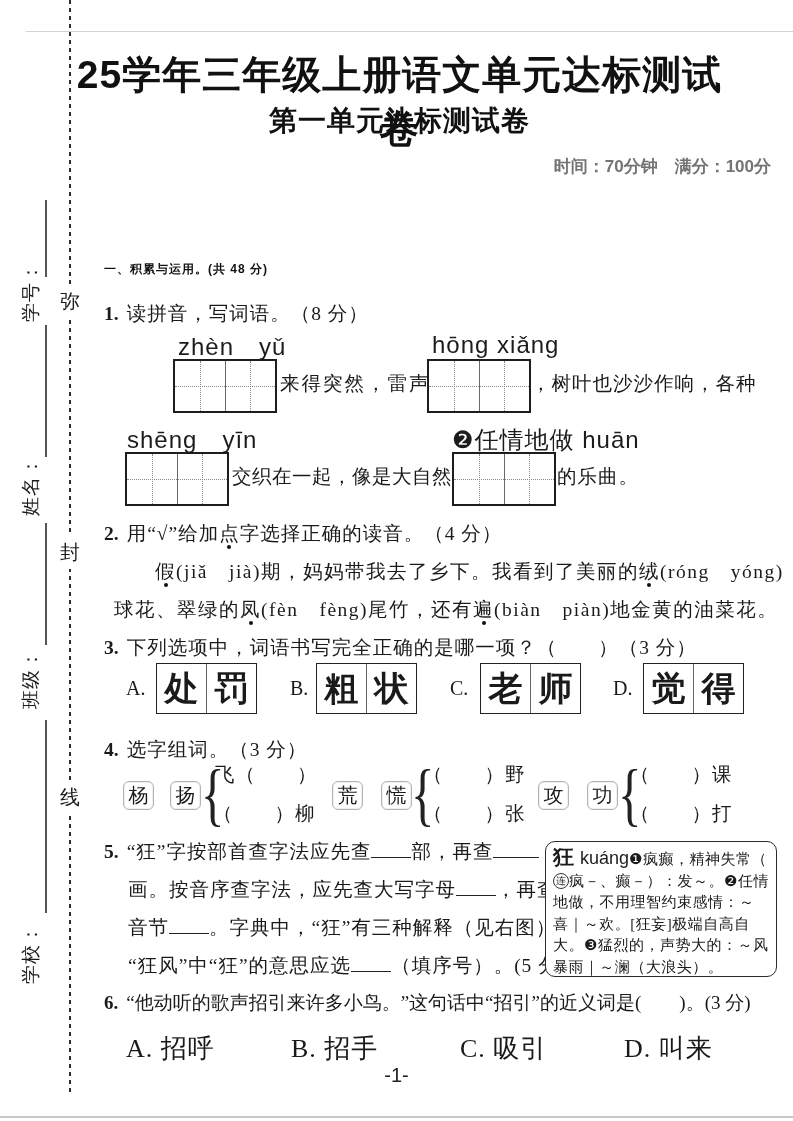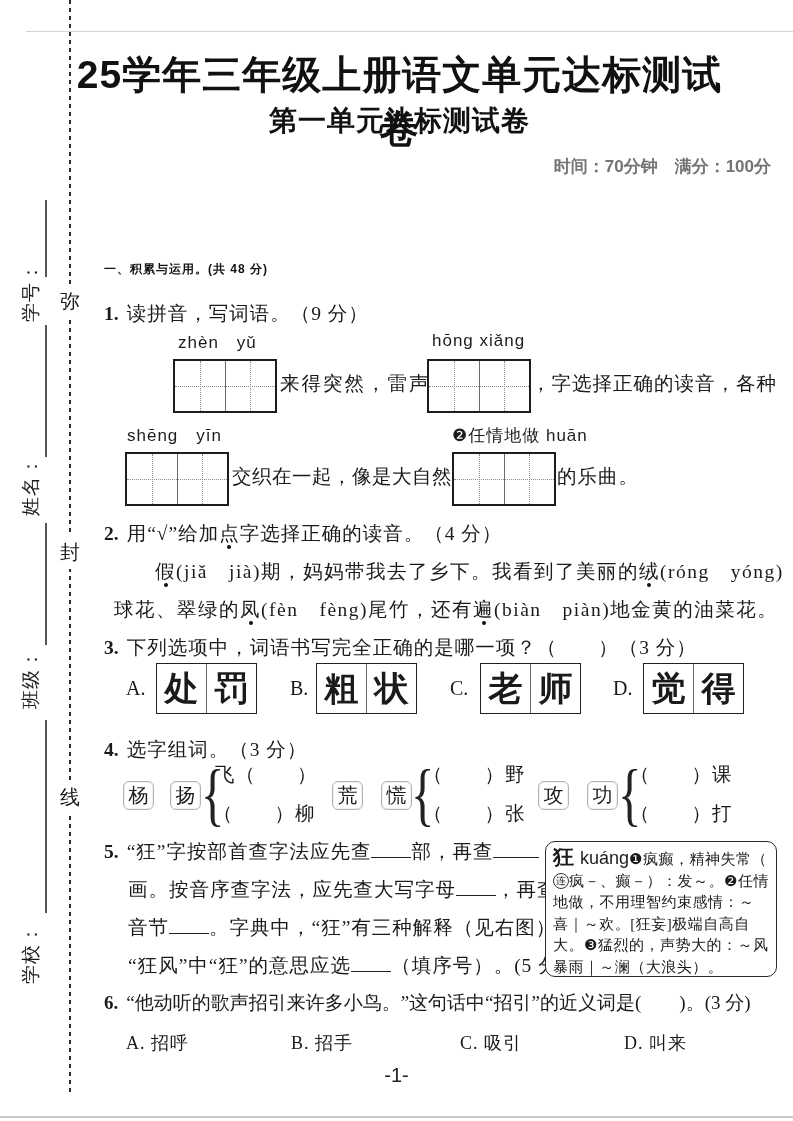--- a/index.html
+++ b/index.html
@@ -29,21 +29,21 @@
   table.score{position:absolute;left:104px;top:187px;border-collapse:collapse;table-layout:fixed;}
   table.score td{border:1px solid #3a3a3a;height:30px;text-align:center;
                  font-family:"Liberation Sans",sans-serif;font-size:17px;color:#222;padding:0;}
 
   
   .sec-head{position:absolute;font-family:"Liberation Sans",sans-serif;font-weight:bold;
             font-size:12px;color:#111;letter-spacing:1px;}
   .qline{position:absolute;font-size:19.5px;letter-spacing:1px;white-space:nowrap;}
   .qnum{font-weight:bold;letter-spacing:0;padding-right:8px;}
   .py{font-family:"Liberation Sans",sans-serif;font-size:18px;letter-spacing:0;color:#1c1c1c;}
-  .pylabel{position:absolute;font-family:"Liberation Sans",sans-serif;font-size:17px;
+  .pylabel{position:absolute;font-family:"Liberation Sans",sans-serif;font-size:24px;
            letter-spacing:1px;white-space:nowrap;color:#1c1c1c;}
 
   
   .tz{position:absolute;width:100px;height:50px;border:2px solid #1d1d1d;background:#fff;}
   .tz .vmid{position:absolute;left:50%;top:0;bottom:0;width:1px;background:#6a6a6a;}
   .tz .hmid{position:absolute;top:50%;left:0;right:0;height:0;border-top:1px dotted #8a8a8a;}
   .tz .vq{position:absolute;top:0;bottom:0;width:0;border-left:1px dotted #8a8a8a;}
 
   
   .dotchar{position:relative;}
@@ -72,21 +72,21 @@
   .q5 .ln.indent{padding-left:24px;}
 
   
   .dict{position:absolute;left:545px;top:841px;width:216px;height:124px;border:1.6px solid #2b2b2b;
         border-radius:10px;padding:5px 7px;font-size:15px;line-height:21.6px;letter-spacing:0.5px;
         background:#fff;}
   .bigchar{font-size:21px;font-weight:600;letter-spacing:1px;}
   .circ{display:inline-block;width:14px;height:14px;line-height:13px;border:1px solid #333;
         border-radius:50%;font-size:10px;text-align:center;vertical-align:2px;letter-spacing:0;}
 
-  .opt-row-item{position:absolute;font-size:18px;letter-spacing:1px;white-space:nowrap;}
+  .opt-row-item{position:absolute;font-size:26px;letter-spacing:1px;white-space:nowrap;}
   .footer{position:absolute;left:0;right:0;top:1064px;text-align:center;font-size:20px;
           font-family:"Liberation Sans",sans-serif;color:#222;}
 </style>
 </head>
 <body>
 
 <div class="page">
 
   <div class="hairline-top"></div>
   <div class="hairline-bottom"></div>
@@ -106,39 +106,39 @@
   <div class="vseg" style="top:523px;height:122px"></div>
   <div class="vseg" style="top:720px;height:193px"></div>
 
   <div class="title">25学年三年级上册语文单元达标测试卷</div>
   <div class="subtitle">第一单元达标测试卷</div>
   <div class="meta">时间：70分钟　满分：100分</div>
 
 
   <div class="sec-head" style="left:104px;top:261px">一、积累与运用。(共 48 分)</div>
 
-  <div class="qline" style="left:104px;top:300px"><span class="qnum">1.</span><span>读拼音，写词语。（9 分）</span></div>
+  <div class="qline" style="left:104px;top:300px"><span class="qnum">1.</span><span>读拼音，写词语。（8 分）</span></div>
 
   <div class="pylabel" style="left:178px;top:331px">zhèn　yǔ</div>
   <div class="pylabel" style="left:432px;top:331px">hōng xiǎng</div>
 
   <div class="tz" style="left:173px;top:359px">
     <div class="vq" style="left:25%"></div>
     <div class="vq" style="left:75%"></div>
     <div class="vmid"></div>
     <div class="hmid"></div>
   </div>
   <div class="qline" style="left:280px;top:370px;letter-spacing:2px">来得突然，雷声</div>
   <div class="tz" style="left:427px;top:359px">
     <div class="vq" style="left:25%"></div>
     <div class="vq" style="left:75%"></div>
     <div class="vmid"></div>
     <div class="hmid"></div>
   </div>
-  <div class="qline" style="left:531px;top:370px">，字选择正确的读音，各种</div>
+  <div class="qline" style="left:531px;top:370px">，树叶也沙沙作响，各种</div>
 
   <div class="pylabel" style="left:127px;top:424px">shēng　yīn</div>
   <div class="pylabel" style="left:452px;top:424px">❷任情地做 huān</div>
 
   <div class="tz" style="left:125px;top:452px">
     <div class="vq" style="left:25%"></div>
     <div class="vq" style="left:75%"></div>
     <div class="vmid"></div>
     <div class="hmid"></div>
   </div>

